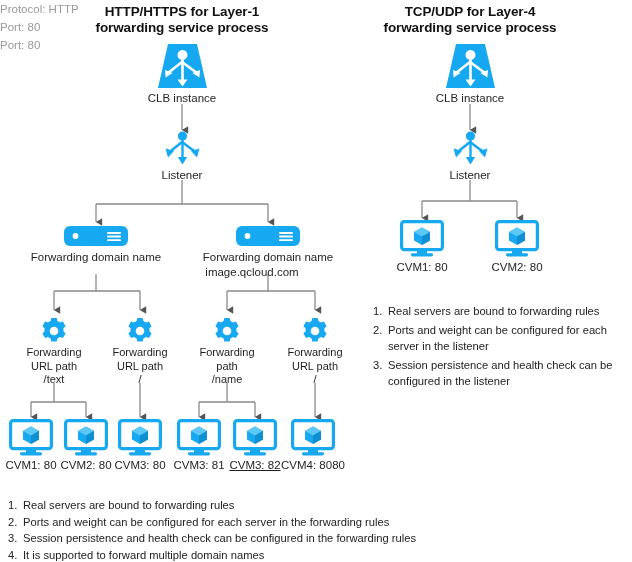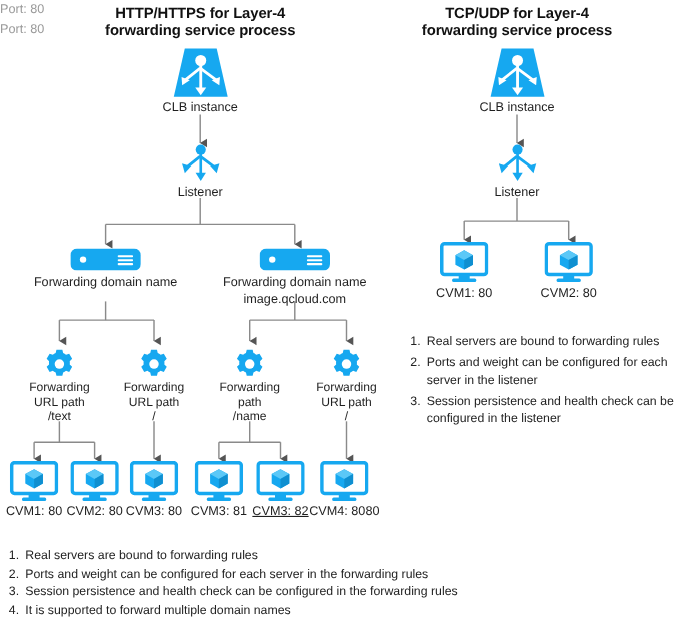--- a/index.html
+++ b/index.html
@@ -77,21 +77,21 @@
 
       <line x1="470" y1="104" x2="470" y2="130" marker-end="url(#ar)"></line>
 
       <line x1="470" y1="180" x2="470" y2="201"></line>
       <line x1="422" y1="201" x2="517" y2="201"></line>
       <line x1="422" y1="201" x2="422" y2="218" marker-end="url(#ar)"></line>
       <line x1="517" y1="201" x2="517" y2="218" marker-end="url(#ar)"></line>
     </g>
   </svg>
 
-  <div class="ctr col-title" style="left:182px;top:4px;width:240px;">HTTP/HTTPS for Layer-4
+  <div class="ctr col-title" style="left:182px;top:4px;width:240px;">HTTP/HTTPS for Layer-1
 forwarding service process</div>
 
   <div class="node" style="left:0;top:0;">
     <svg style="position:absolute;left:156px;top:42px;" width="53" height="48" viewBox="0 0 53 48">
       <path d="M12,2 L41,2 L51,46 L2,46 Z" fill="#16A8F0"></path>
       <circle cx="26.5" cy="13" r="5" fill="#ffffff"></circle>
       <path d="M25.2,17 h2.6 v23 h-2.6 z" fill="#ffffff"></path>
       <path d="M26,20 L12,31 M26,20 L41,31" stroke="#ffffff" stroke-width="2.6"></path>
       <path d="M9.5,27.5 L16.5,31.5 L9,35 Z" fill="#ffffff" transform="rotate(-8 13 31)"></path>
       <path d="M43.5,27.5 L36.5,31.5 L44,35 Z" fill="#ffffff" transform="rotate(8 40 31)"></path>
@@ -104,20 +104,21 @@
     <svg style="position:absolute;left:162px;top:131px;" width="41" height="35" viewBox="0 0 41 35">
       <circle cx="20.5" cy="5" r="4.6" fill="#16A8F0"></circle>
       <rect x="19.3" y="8" width="2.4" height="20" fill="#16A8F0"></rect>
       <path d="M20,11 L7.5,21 M20,11 L33.5,21" stroke="#16A8F0" stroke-width="2.6"></path>
       <path d="M3.5,17.5 L12,20 L6,26.5 Z" fill="#16A8F0"></path>
       <path d="M37.5,17.5 L29,20 L35,26.5 Z" fill="#16A8F0"></path>
       <path d="M15.8,26 h9.4 L20.5,33.5 Z" fill="#16A8F0"></path>
     </svg>
   </div>
   <div class="ctr lbl" style="left:182px;top:168px;width:140px;">Listener</div>
+  <div class="meta" style="left:213px;top:133px;">Protocol: HTTP</div>
   <div class="meta" style="left:213px;top:151px;">Port: 80</div>
 
   <div class="node" style="left:0;top:0;">
     <svg style="position:absolute;left:64px;top:226px;" width="64" height="20" viewBox="0 0 64 20">
       <rect x="0" y="0" width="64" height="20" rx="6" fill="#16A8F0"></rect>
       <circle cx="11.5" cy="10" r="2.9" fill="#ffffff"></circle>
       <rect x="43" y="6" width="14" height="1.9" rx="0.9" fill="#ffffff"></rect>
       <rect x="43" y="9.6" width="14" height="1.9" rx="0.9" fill="#ffffff"></rect>
       <rect x="43" y="13.2" width="14" height="1.9" rx="0.9" fill="#ffffff"></rect>
     </svg>
@@ -127,21 +128,21 @@
   <div class="node" style="left:0;top:0;">
     <svg style="position:absolute;left:236px;top:226px;" width="64" height="20" viewBox="0 0 64 20">
       <rect x="0" y="0" width="64" height="20" rx="6" fill="#16A8F0"></rect>
       <circle cx="11.5" cy="10" r="2.9" fill="#ffffff"></circle>
       <rect x="43" y="6" width="14" height="1.9" rx="0.9" fill="#ffffff"></rect>
       <rect x="43" y="9.6" width="14" height="1.9" rx="0.9" fill="#ffffff"></rect>
       <rect x="43" y="13.2" width="14" height="1.9" rx="0.9" fill="#ffffff"></rect>
     </svg>
   </div>
   <div class="ctr lbl" style="left:268px;top:250px;width:150px;">Forwarding domain name</div>
-  <div class="ctr lbl" style="left:268px;top:265px;width:150px;">image.qcloud.com</div>
+  <div class="ctr lbl" style="left:252px;top:265px;width:150px;">image.qcloud.com</div>
 
   <div class="node" style="left:0;top:0;">
     <svg style="position:absolute;left:40px;top:317px;" width="28" height="28" viewBox="0 0 28 28">
       <path fill="#16A8F0" d="M11.3,1 h5.4 l0.7,3 a9.6,9.6 0 0 1 2.6,1.5 l2.9,-1 l2.7,4.7 l-2.2,2.1 a9.6,9.6 0 0 1 0,3 l2.2,2.1 l-2.7,4.7 l-2.9,-1 a9.6,9.6 0 0 1 -2.6,1.5 l-0.7,3 h-5.4 l-0.7,-3 a9.6,9.6 0 0 1 -2.6,-1.5 l-2.9,1 l-2.7,-4.7 l2.2,-2.1 a9.6,9.6 0 0 1 0,-3 l-2.2,-2.1 l2.7,-4.7 l2.9,1 a9.6,9.6 0 0 1 2.6,-1.5 z"></path>
       <circle cx="14" cy="14" r="4.3" fill="#ffffff"></circle>
     </svg>
   </div>
   <div class="ctr lbl-sm" style="left:54px;top:346px;width:90px;">Forwarding
 URL path</div>
   <div class="ctr lbl-sm" style="left:54px;top:373px;width:90px;">/text</div>

